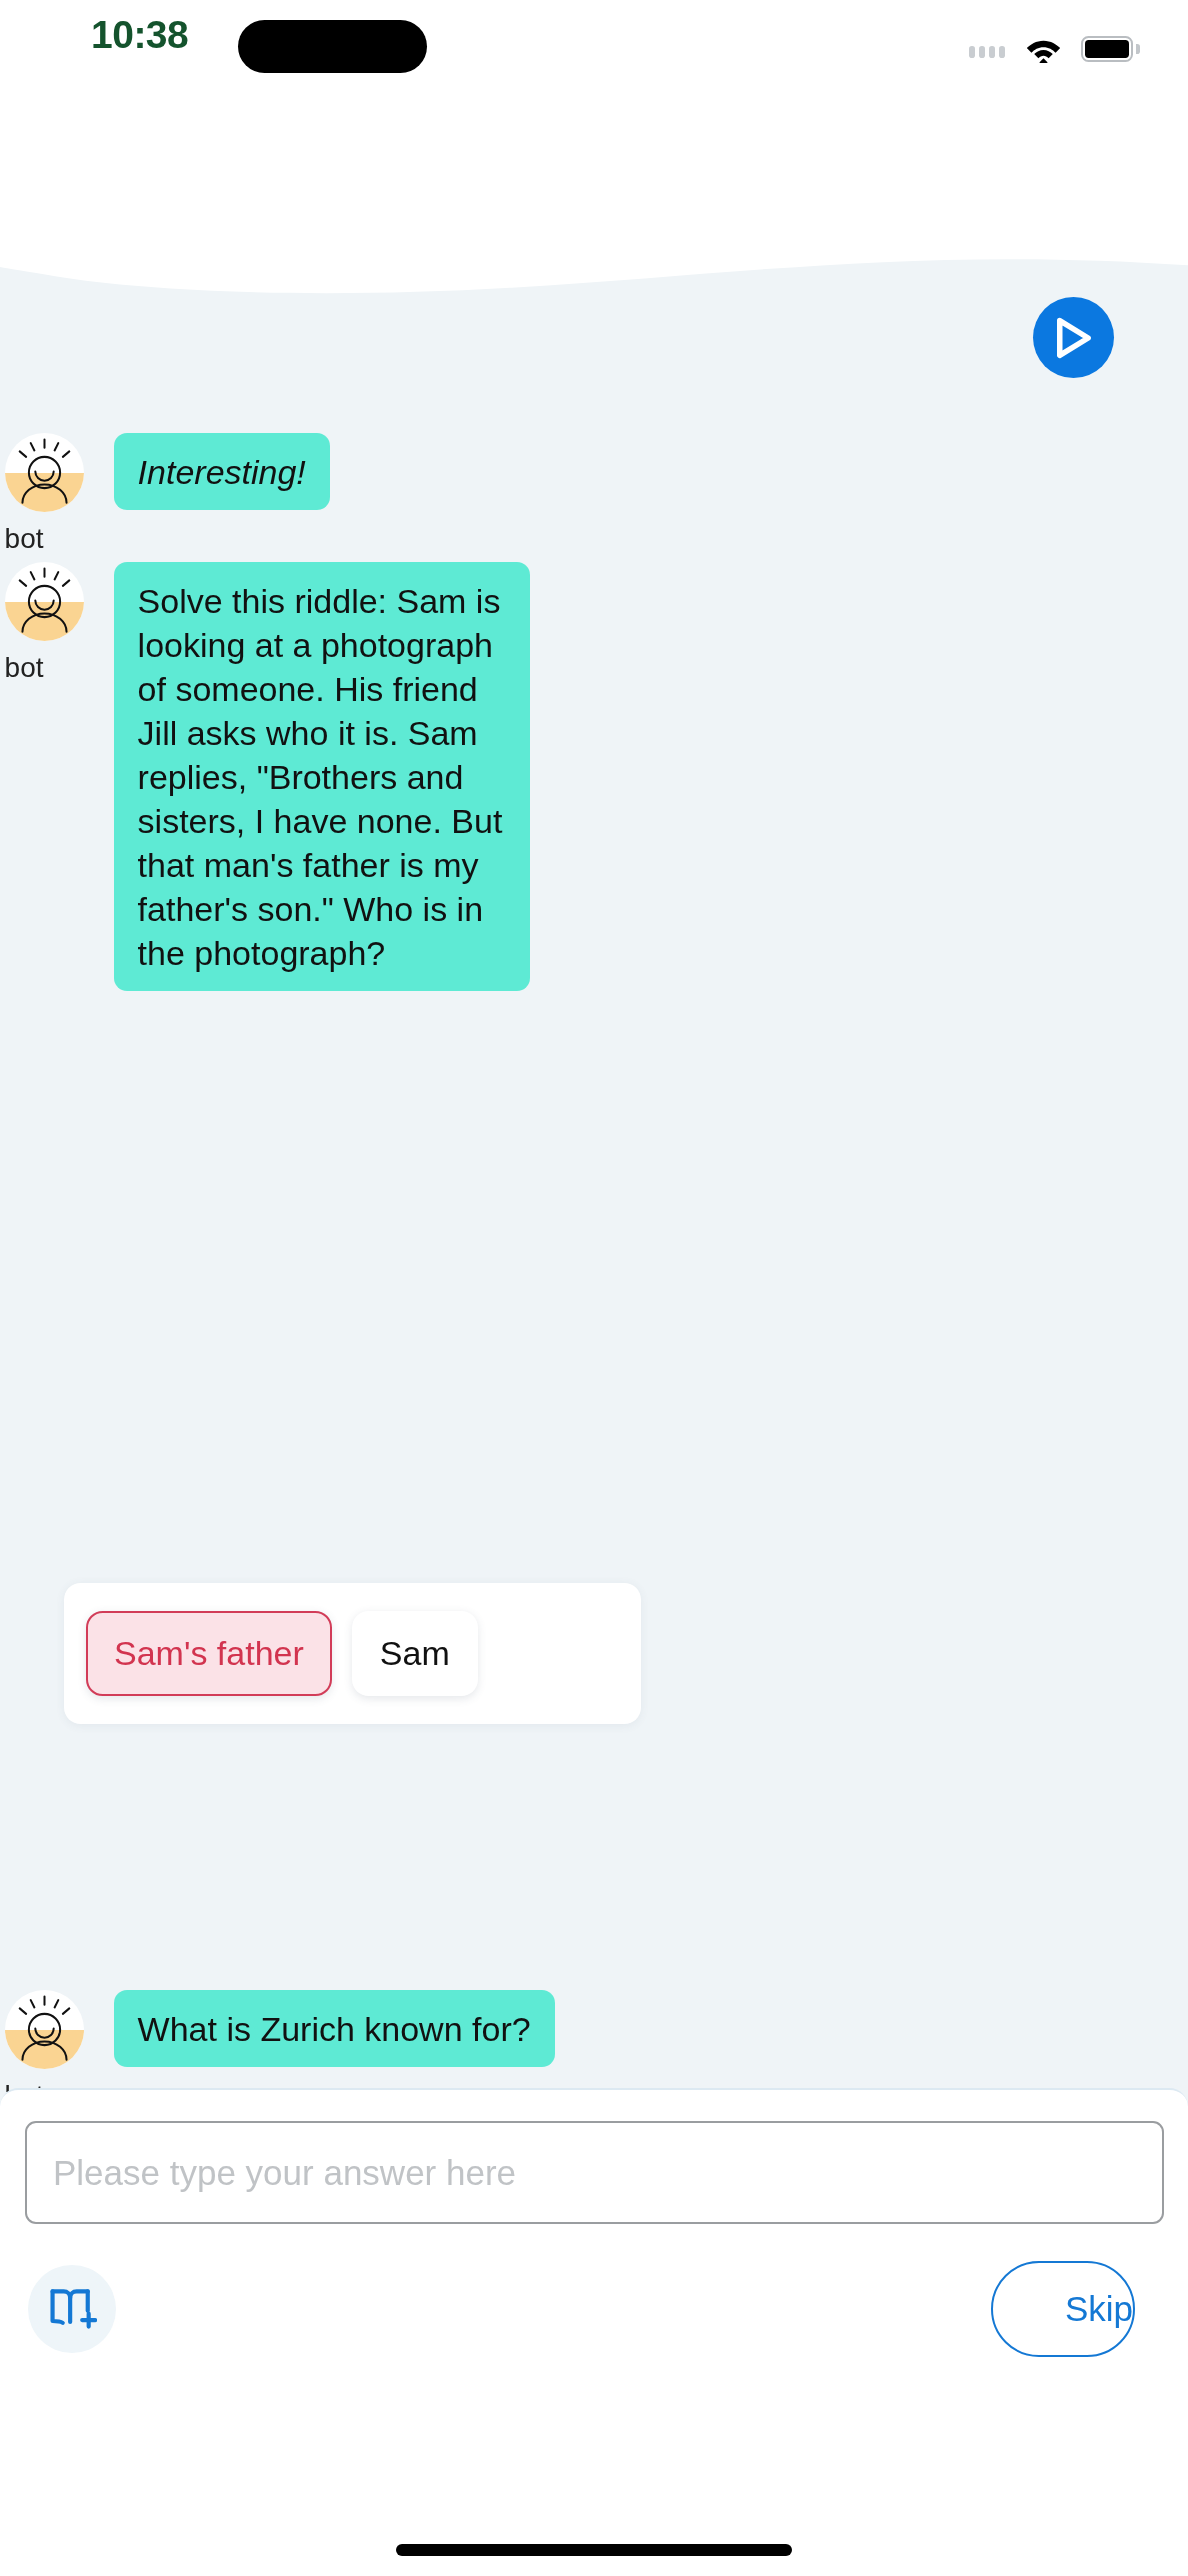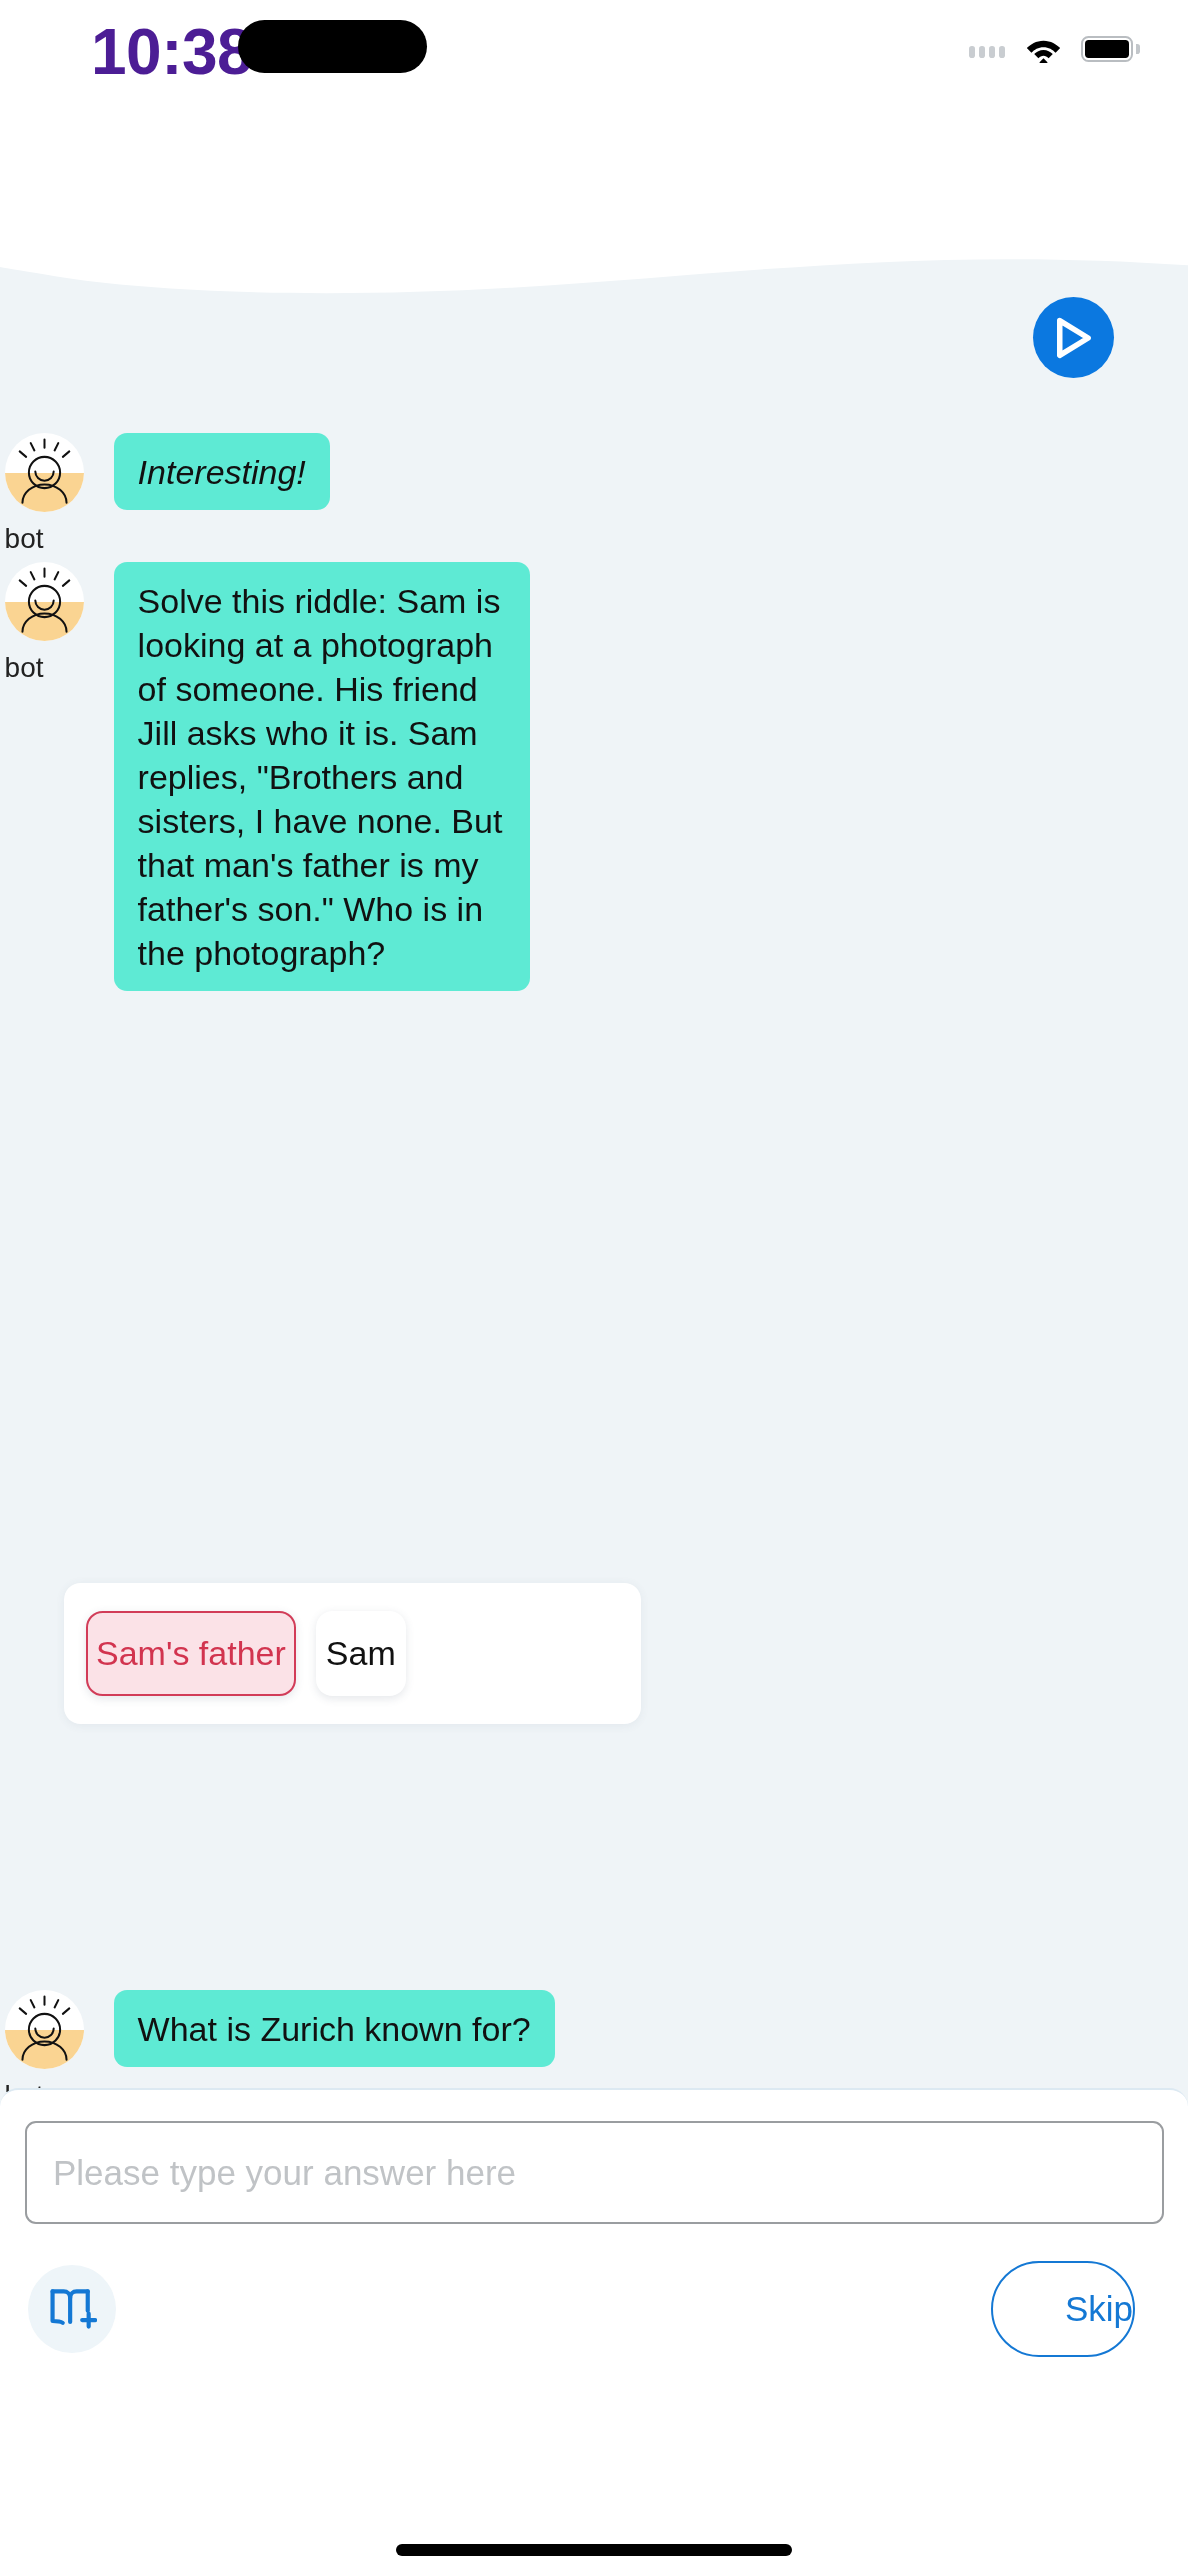--- a/index.html
+++ b/index.html
@@ -26,25 +26,25 @@
     position: absolute;
     top: 0; left: 0;
     width: 1188px;
     height: 157px;
     background: #ffffff;
     z-index: 40;
   }
   .status-time {
     position: absolute;
     left: 91px;
-    top: 26px;
-    font-size: 64px;
+    top: 9px;
+    font-size: 39px;
     font-weight: 600;
     letter-spacing: -0.5px;
-    color: #4c1d95;
+    color: #14532d;
     line-height: 52px;
   }
   .dynamic-island {
     position: absolute;
     left: 238px;
     top: 20px;
     width: 189px;
     height: 53px;
     background: #000;
     border-radius: 28px;
@@ -213,21 +213,21 @@
     border-radius: 16.6px;
     padding: 28px 22px 28px 22px;
     display: flex;
     flex-wrap: wrap;
     gap: 22px 20px;
     box-shadow: 0 1.8px 9.2px rgba(70,90,110,0.07);
     z-index: 12;
   }
   .opt {
     border-radius: 16.6px;
-    padding: 20px 8px;
+    padding: 20px 26px;
     font-size: 34px;
     line-height: 41px;
     background: #ffffff;
     color: #111;
     border: 2.8px solid transparent;
     box-shadow: 0 2.8px 8.3px rgba(60,80,100,0.13);
     cursor: pointer;
     white-space: nowrap;
   }
   .opt.wrong {

